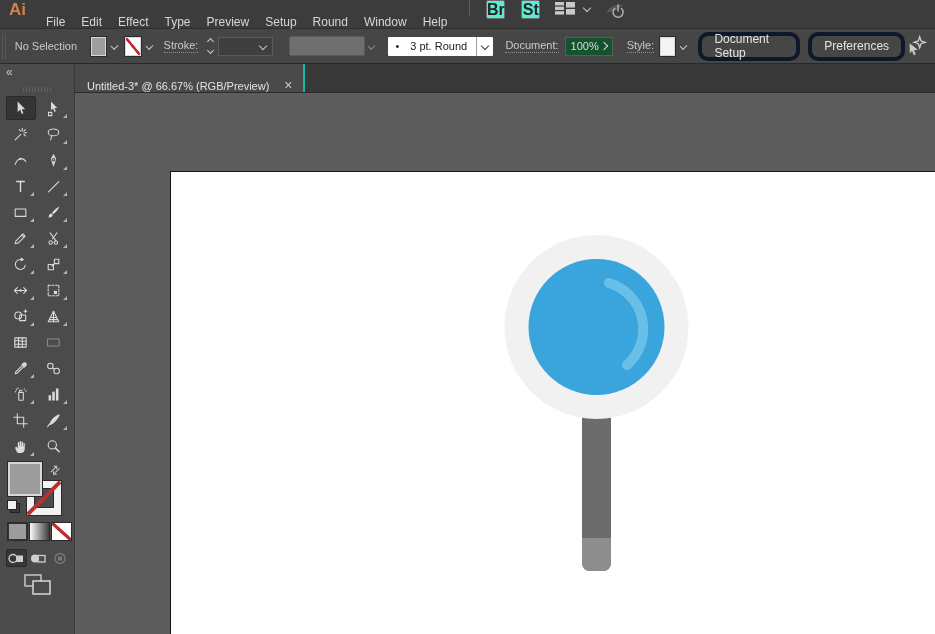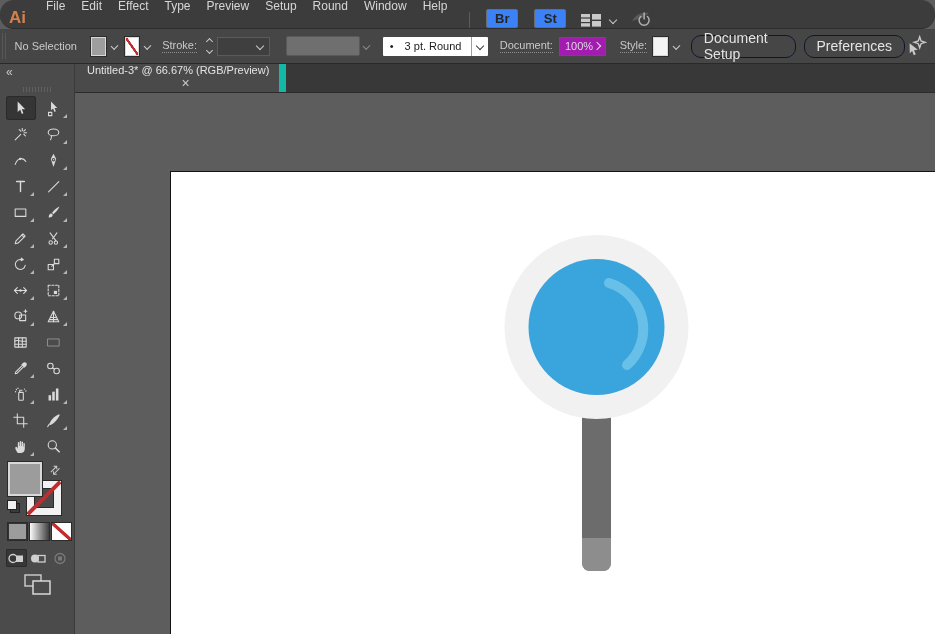--- a/index.html
+++ b/index.html
@@ -1,27 +1,27 @@
 <!DOCTYPE html>
 <html style="--logo: #d2804e; --blue: #3aa4dc; --blueHi: #68c0e8; --ring: #f1f1f2; --handle: #6c6c6c; --handleTip: #8d8d8d;"><head>
 <meta charset="utf-8">
 <style>
   html,body{margin:0;padding:0;}
   body{font-family:"Liberation Sans",sans-serif;}
   #app{position:relative;width:935px;height:634px;overflow:hidden;background:#5d5d5d;}
 
   
   .menubar{position:absolute;left:0;top:0;width:935px;height:29px;background:#3c3c3c;
-    border-bottom:1px solid #2d2d2d;display:flex;align-items:flex-end;box-sizing:border-box;border-radius:14px;}
+    border-bottom:1px solid #2d2d2d;display:flex;align-items:flex-start;box-sizing:border-box;}
   .logo{color:var(--logo,#d2804e);font-weight:bold;font-size:17px;margin-left:9px;letter-spacing:0;}
   .menu{display:flex;margin-left:12px;}
   .menu-item{color:#d6d6d6;font-size:12px;padding:8px 8px;line-height:28px;cursor:default;}
   .mb-sep{width:1px;height:16px;background:#5c5c5c;margin-left:14px;}
-  .sq-btn{width:32px;height:19px;background:#3b82f6;border:1px solid #6d6d6d;border-radius:2px;
-    color:#252525;font-size:13px;font-weight:bold;display:flex;align-items:center;justify-content:center;
+  .sq-btn{width:19px;height:19px;background:#5eead4;border:1px solid #6d6d6d;border-radius:2px;
+    color:#252525;font-size:16px;font-weight:bold;display:flex;align-items:center;justify-content:center;
     margin-left:16px;box-sizing:border-box;}
   .mb-icon{margin-left:14px;display:flex;align-items:center;}
 
   
   .controlbar{position:absolute;left:0;top:29px;width:935px;height:35px;background:#464646;
     border-bottom:1px solid #292929;display:flex;align-items:center;box-sizing:border-box;}
   .grip{width:6px;height:26px;margin-left:2px;
     background:repeating-linear-gradient(90deg,#585858 0 1px,transparent 1px 3px);}
   .cb-label{font-size:11px;color:#c9c9c9;white-space:nowrap;}
   .dotted{border-bottom:1px dotted #8f8f8f;padding-bottom:1px;text-align:right;}
@@ -41,33 +41,33 @@
     box-sizing:border-box;}
   .width-dd{width:66px;margin-left:5px;justify-content:flex-end;padding:0 6px;}
   .profile-dd{width:97px;height:20px;background:#6f6f6f;border:1px solid #595959;border-radius:2px;
     margin-left:16px;box-sizing:border-box;}
   .profile-chev{margin-left:4px;}
   .brush-dd{display:flex;margin-left:14px;height:19px;}
   .brush-main{background:#fff;width:88px;display:flex;align-items:center;font-size:11px;color:#1c1c1c;
     padding:0 7px;gap:11px;box-sizing:border-box;border-radius:1px 0 0 1px;}
   .brush-chev{background:#fff;width:16px;display:flex;align-items:center;justify-content:center;
     border-left:1px solid #9e9e9e;border-radius:0 1px 1px 0;}
-  .opacity-field{width:58px;height:19px;background:#a21caf;border:1px solid #5a5a5a;display:flex;
+  .opacity-field{width:58px;height:19px;background:#14532d;border:1px solid #5a5a5a;display:flex;
     justify-content:space-between;align-items:center;padding:0 5px;font-size:11px;color:#dcdcdc;
     box-sizing:border-box;margin-left:6px;}
-  .pill-btn{height:21px;border:1px solid #0f172a;border-radius:10px;background:transparent;color:#e4e4e4;
-    font-size:14px;padding:0 12px;margin-left:10px;font-family:inherit;display:flex;align-items:center;} .ml6{margin-left:6px;} .ml8{margin-left:8px;} .ml12{margin-left:12px;}
+  .pill-btn{height:21px;border:4px solid #0f172a;border-radius:10px;background:transparent;color:#e4e4e4;
+    font-size:12px;padding:0 12px;margin-left:10px;font-family:inherit;display:flex;align-items:center;} .ml6{margin-left:6px;} .ml8{margin-left:8px;} .ml12{margin-left:12px;}
   .ml14{margin-left:14px;}
   .touch-ws{margin-left:auto;margin-right:8px;display:flex;align-items:center;}
 
   
   .tabbar{position:absolute;left:75px;top:64px;width:860px;height:29px;background:#383838;
     border-bottom:1px solid #2b2b2b;box-sizing:border-box;display:flex;}
-  .tab{background:#4a4a4a;display:flex;align-items:center;padding:0 10px 0 12px;
-    border-right:7px solid #14b8a6;height:28px;flex-direction:column;}
+  .tab{background:#4a4a4a;display:flex;align-items:flex-end;padding:0 10px 0 12px;
+    border-right:2px solid #14b8a6;height:28px;}
   .tab-title{font-size:11px;color:#e3e3e3;white-space:nowrap;}
   .tab-close{margin-left:15px;color:#c9c9c9;font-size:14px;line-height:1;cursor:default;}
 
   
   .toolbar{position:absolute;left:0;top:64px;width:75px;height:570px;background:#4b4b4b;
     border-right:1px solid #3a3a3a;box-sizing:border-box;}
   .collapse{position:absolute;top:1px;left:6px;color:#c9c9c9;font-size:12px;}
   .tgrip{position:absolute;top:23px;left:23px;width:30px;height:5px;
     background:repeating-linear-gradient(90deg,#606060 0 1px,transparent 1px 3px);}
   .tools{position:absolute;top:31px;left:4px;width:67px;display:grid;grid-template-columns:33px 33px;

